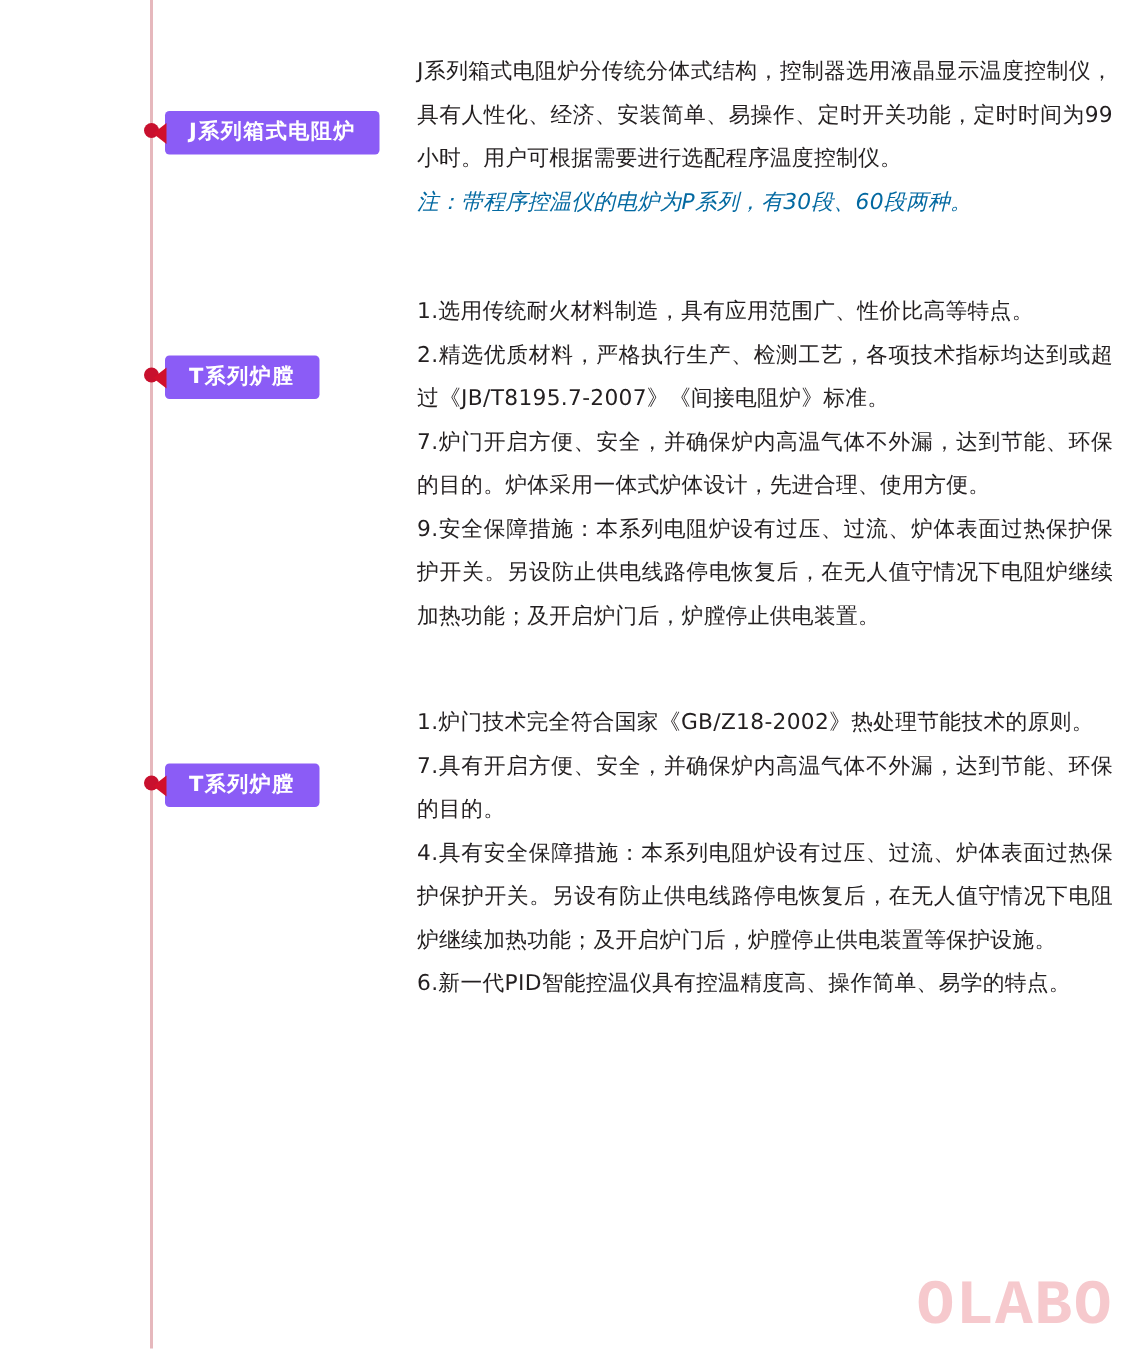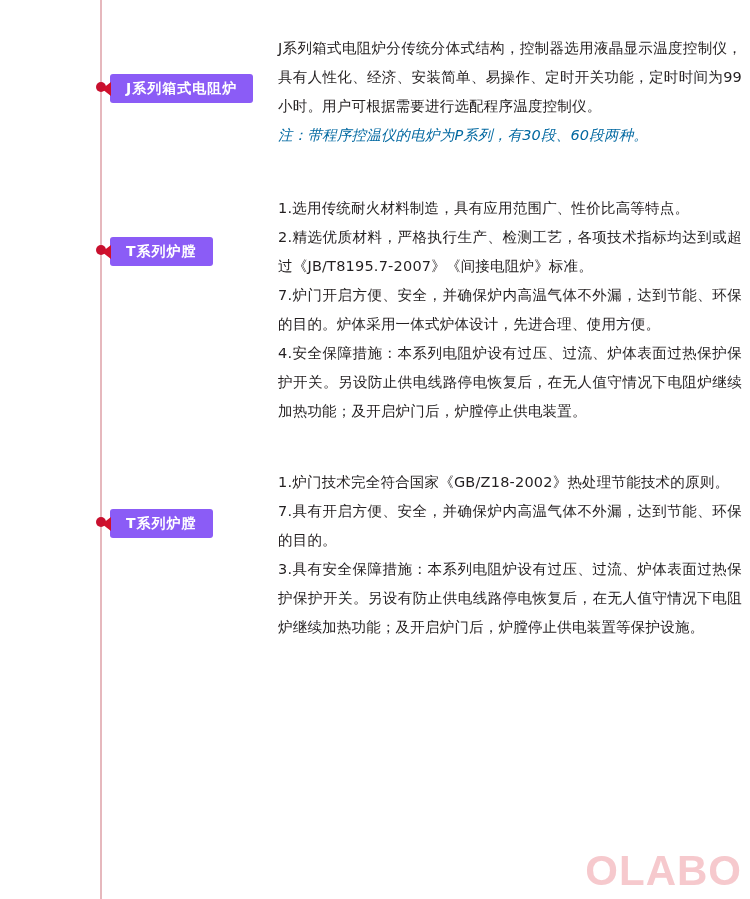--- a/index.html
+++ b/index.html
@@ -105,21 +105,21 @@
   #section-3 .tag { top: 41px; }
 
   .watermark {
     position: absolute;
     right: 8px;
     bottom: 4px;
     font-size: 42px;
     font-weight: bold;
     color: #f6c9cd;
     letter-spacing: 1px;
-    font-family: Liberation Sans, sans-serif;
+    font-family: Liberation Mono, monospace;
     user-select: none;
   }
 </style>
 </head>
 <body>
 
 <div class="page">
 
   <div class="timeline-line"></div>
 
@@ -138,33 +138,34 @@
 
     <div class="section" id="section-2">
       <div class="label-col">
         <span class="dot"></span>
         <span class="tag">T系列炉膛</span>
       </div>
       <div class="body-col">
         <p class="para">1.选用传统耐火材料制造，具有应用范围广、性价比高等特点。</p>
         <p class="para">2.精选优质材料，严格执行生产、检测工艺，各项技术指标均达到或超过《JB/T8195.7-2007》《间接电阻炉》标准。</p>
         <p class="para">7.炉门开启方便、安全，并确保炉内高温气体不外漏，达到节能、环保的目的。炉体采用一体式炉体设计，先进合理、使用方便。</p>
-        <p class="para">4.安全保障措施：本系列电阻炉设有过压、过流、炉体表面过热保护保护开关。另设防止供电线路停电恢复后，在无人值守情况下电阻炉继续加热功能；及开启炉门后，炉膛停止供电装置。</p>
+        <p class="para">9.安全保障措施：本系列电阻炉设有过压、过流、炉体表面过热保护保护开关。另设防止供电线路停电恢复后，在无人值守情况下电阻炉继续加热功能；及开启炉门后，炉膛停止供电装置。</p>
       </div>
     </div>
 
     <div class="section" id="section-3">
       <div class="label-col">
         <span class="dot"></span>
         <span class="tag">T系列炉膛</span>
       </div>
       <div class="body-col">
         <p class="para">1.炉门技术完全符合国家《GB/Z18-2002》热处理节能技术的原则。</p>
         <p class="para">7.具有开启方便、安全，并确保炉内高温气体不外漏，达到节能、环保的目的。</p>
-        <p class="para">3.具有安全保障措施：本系列电阻炉设有过压、过流、炉体表面过热保护保护开关。另设有防止供电线路停电恢复后，在无人值守情况下电阻炉继续加热功能；及开启炉门后，炉膛停止供电装置等保护设施。</p>
+        <p class="para">4.具有安全保障措施：本系列电阻炉设有过压、过流、炉体表面过热保护保护开关。另设有防止供电线路停电恢复后，在无人值守情况下电阻炉继续加热功能；及开启炉门后，炉膛停止供电装置等保护设施。</p>
+        <p class="para">6.新一代PID智能控温仪具有控温精度高、操作简单、易学的特点。</p>
       </div>
     </div>
 
   </div>
 
   <div class="watermark">OLABO</div>
 
 </div>
 
 </body></html>

